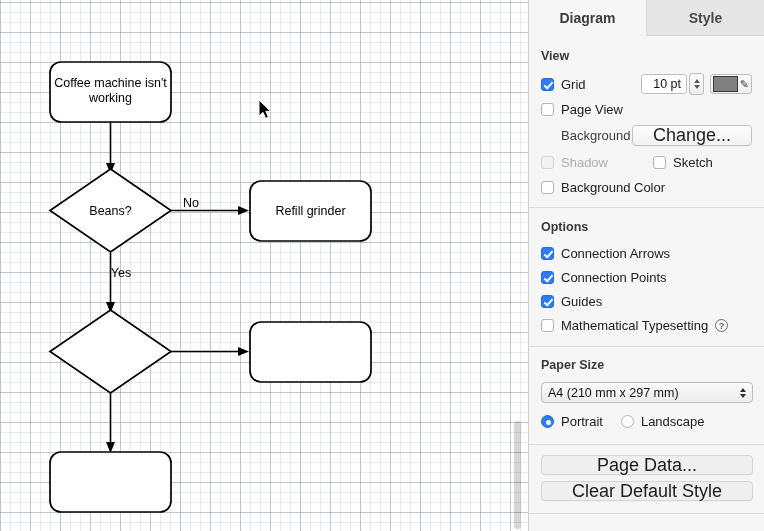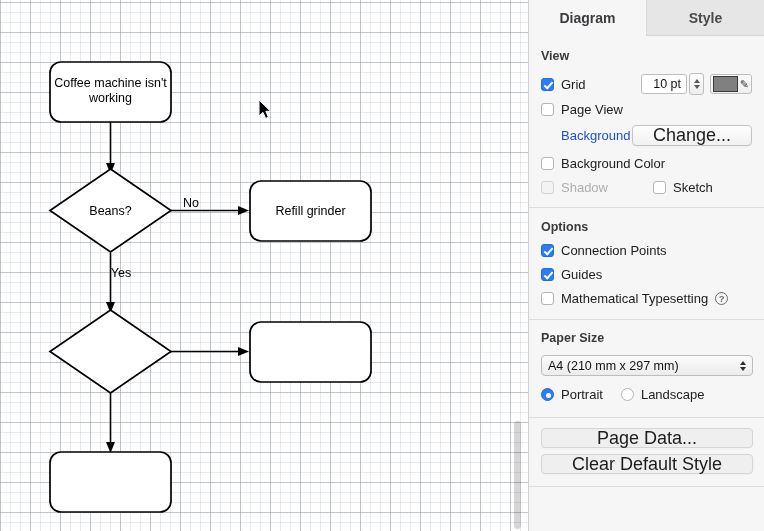--- a/index.html
+++ b/index.html
@@ -136,21 +136,21 @@
   .select .arrows i{display:block;width:0;height:0;border-left:3.5px solid transparent;border-right:3.5px solid transparent;}
   .select .arrows i.up{border-bottom:4px solid #2b2b2b;}
   .select .arrows i.dn{border-top:4px solid #2b2b2b;}
 
   .help-icon{
     width:13px;height:13px;border-radius:50%;border:1.3px solid #6c6c6e;
     font-size:9.5px;line-height:11px;text-align:center;color:#6c6c6e;
     margin-left:7px;box-sizing:border-box;font-weight:bold;
   }
 
-  .lbl{font-size:13px;color:#1d4ed8;}
+  .lbl{font-size:13px;color:#404040;}
   .lbl.indent{margin-left:20px;}
 </style>
 </head>
 <body>
 
 <div id="app">
 
   <div id="canvas-wrap">
     <div id="grid"></div>
 
@@ -247,38 +247,42 @@
           <div class="cb-label">Page View</div>
         </div>
 
         <div class="row" style="margin-top:8px;height:21px;">
           <div class="lbl indent">Background</div>
           <div class="btn" style="margin-left:auto;width:120px;height:21px;">
             <span>Change...</span>
           </div>
         </div>
 
-        <div class="row" style="margin-top:9px;height:16px;">
-          <div class="cb"></div>
-          <div class="cb-label">Background Color</div>
-        </div>
-
         <div class="row" style="margin-top:8px;height:16px;">
           <div class="cb disabled"></div>
           <div class="cb-label dim">Shadow</div>
           <div class="cb" style="margin-left:45px;"></div>
           <div class="cb-label">Sketch</div>
         </div>
+
+        <div class="row" style="margin-top:9px;height:16px;">
+          <div class="cb"></div>
+          <div class="cb-label">Background Color</div>
+        </div>
       </div>
 
       <div class="divider" style="margin-top:12px;"></div>
 
       <div class="section" style="padding-top:12px;">
         <div class="sec-title">Options</div>
 
+        <div class="row" style="margin-top:11px;height:16px;">
+          <div class="cb on"></div>
+          <div class="cb-label">Connection Arrows</div>
+        </div>
 
         <div class="row" style="margin-top:8px;height:16px;">
           <div class="cb on"></div>
           <div class="cb-label">Connection Points</div>
         </div>
 
         <div class="row" style="margin-top:8px;height:16px;">
           <div class="cb on"></div>
           <div class="cb-label">Guides</div>
         </div>

